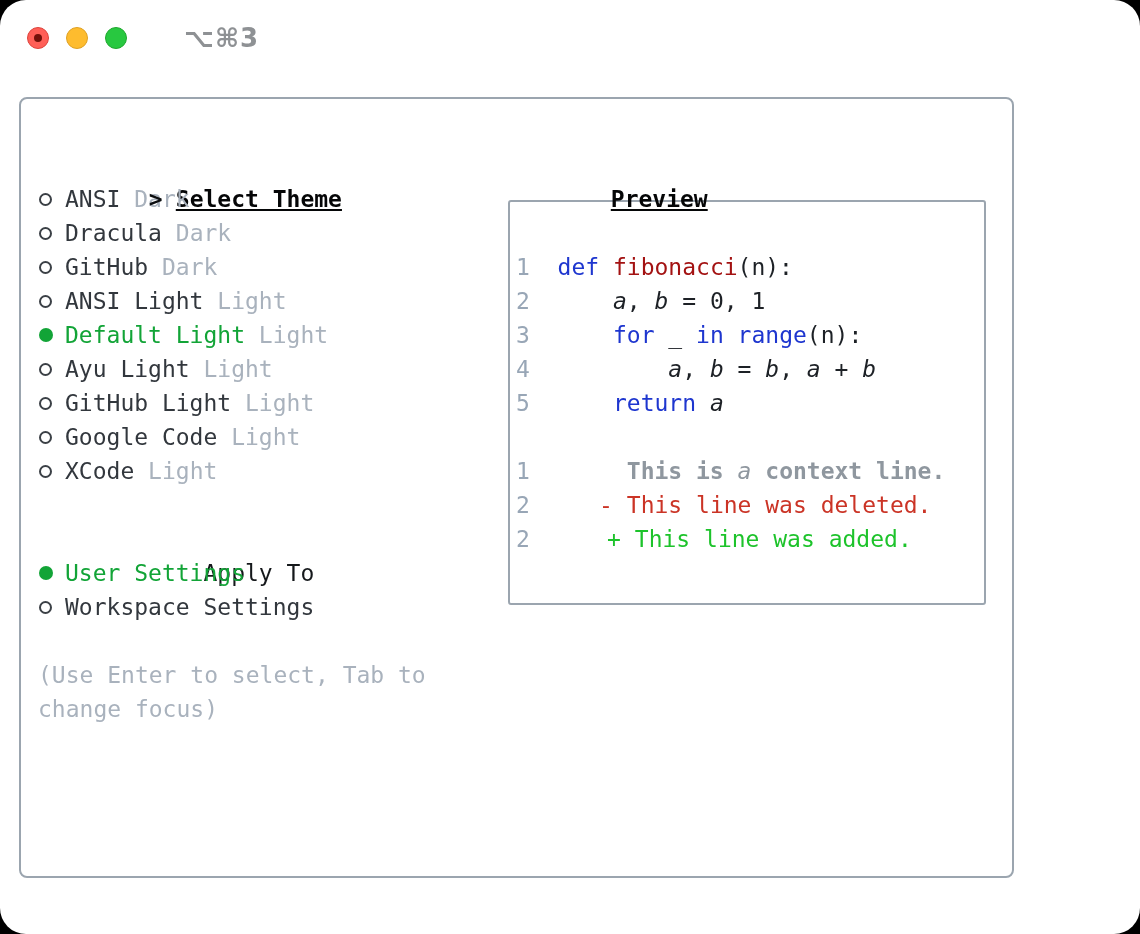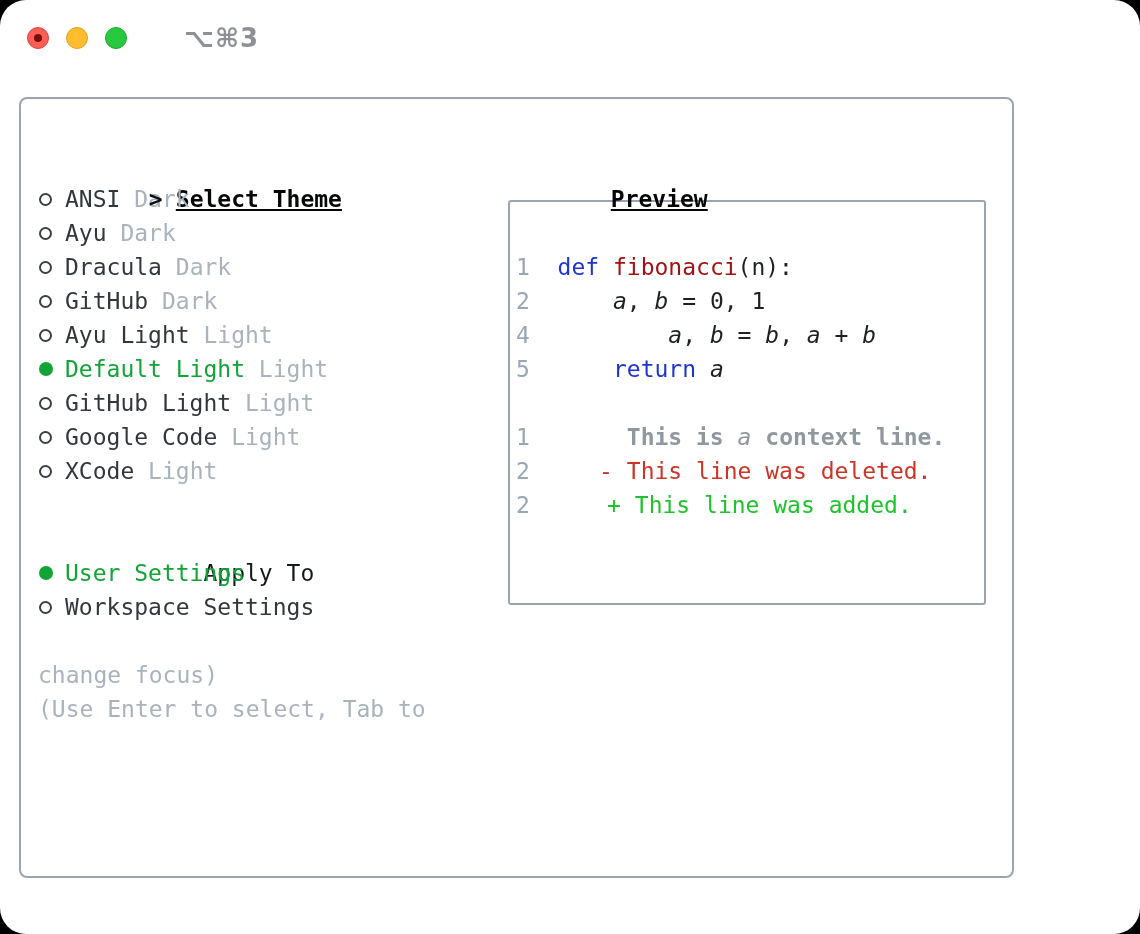--- a/index.html
+++ b/index.html
@@ -80,54 +80,55 @@
   </div>
 
   <div class="panel">
     <div class="left-col">
       <div class="row">
         <span class="marker pointer">&gt;</span><span class="label hdr">Select Theme</span>
       </div>
 
       <div id="theme-list">
           <div class="row"><span class="marker"><span class="ring"></span></span><span class="label name">ANSI</span><span class="label variant"> Dark</span></div>
-          <div class="row"><span class="marker"><span class="ring"></span></span><span class="label name">Ayu</span><span class="label variant"> Dark</span></div>
           <div class="row"><span class="marker"><span class="ring"></span></span><span class="label name">Dracula</span><span class="label variant"> Dark</span></div>
           <div class="row"><span class="marker"><span class="ring"></span></span><span class="label name">GitHub</span><span class="label variant"> Dark</span></div>
+          <div class="row"><span class="marker"><span class="ring"></span></span><span class="label name">ANSI Light</span><span class="label variant"> Light</span></div>
+          <div class="row"><span class="marker"><span class="ring filled"></span></span><span class="label name sel">Default Light</span><span class="label variant"> Light</span></div>
           <div class="row"><span class="marker"><span class="ring"></span></span><span class="label name">Ayu Light</span><span class="label variant"> Light</span></div>
-          <div class="row"><span class="marker"><span class="ring filled"></span></span><span class="label name sel">Default Light</span><span class="label variant"> Light</span></div>
           <div class="row"><span class="marker"><span class="ring"></span></span><span class="label name">GitHub Light</span><span class="label variant"> Light</span></div>
           <div class="row"><span class="marker"><span class="ring"></span></span><span class="label name">Google Code</span><span class="label variant"> Light</span></div>
           <div class="row"><span class="marker"><span class="ring"></span></span><span class="label name">XCode</span><span class="label variant"> Light</span></div>
         </div>
 
       <div class="section">
         <div class="row">
           <span class="marker"></span><span class="label dark2">Apply To</span>
         </div>
         <div id="apply-list">
             <div class="row"><span class="marker"><span class="ring filled"></span></span><span class="label name sel">User Settings</span></div>
             <div class="row"><span class="marker"><span class="ring"></span></span><span class="label name">Workspace Settings</span></div>
           </div>
       </div>
 
       <div class="help">
+        <div class="row">(Use Enter to select, Tab to</div>
         <div class="row">change focus)</div>
-        <div class="row">(Use Enter to select, Tab to</div>
       </div>
     </div>
 
     <div class="right-col">
       <div class="row">
         <span class="label hdr">Preview</span>
       </div>
       <div class="pbox">
         <div id="code-block">
             <div class="pline"><span class="sg-ln">1  </span><span class="sg-kw">def</span><span class="sg-pl"> </span><span class="sg-fn">fibonacci</span><span class="sg-pl">(n):</span></div>
             <div class="pline"><span class="sg-ln">2  </span><span class="sg-pl">    </span><span class="sg-var">a</span><span class="sg-pl">, </span><span class="sg-var">b</span><span class="sg-pl"> = 0, 1</span></div>
+            <div class="pline"><span class="sg-ln">3  </span><span class="sg-pl">    </span><span class="sg-kw">for</span><span class="sg-pl"> _ </span><span class="sg-kw">in</span><span class="sg-pl"> </span><span class="sg-kw">range</span><span class="sg-pl">(n):</span></div>
             <div class="pline"><span class="sg-ln">4  </span><span class="sg-pl">        </span><span class="sg-var">a</span><span class="sg-pl">, </span><span class="sg-var">b</span><span class="sg-pl"> = </span><span class="sg-var">b</span><span class="sg-pl">, </span><span class="sg-var">a</span><span class="sg-pl"> + </span><span class="sg-var">b</span></div>
             <div class="pline"><span class="sg-ln">5  </span><span class="sg-pl">    </span><span class="sg-kw">return</span><span class="sg-pl"> </span><span class="sg-var">a</span></div>
           </div>
         <div class="spacer"></div>
         <div id="diff-block">
             <div class="pline"><span class="sg-ln">1</span><span class="sg-ctx">       This is </span><span class="sg-ctxv">a</span><span class="sg-ctx"> context line.</span></div>
             <div class="pline"><span class="sg-ln">2</span><span class="sg-pl">     </span><span class="sg-del">- This line was deleted.</span></div>
             <div class="pline"><span class="sg-ln">2</span><span class="sg-pl">     </span><span class="sg-add">+ This line was added.</span></div>
           </div>
       </div>

